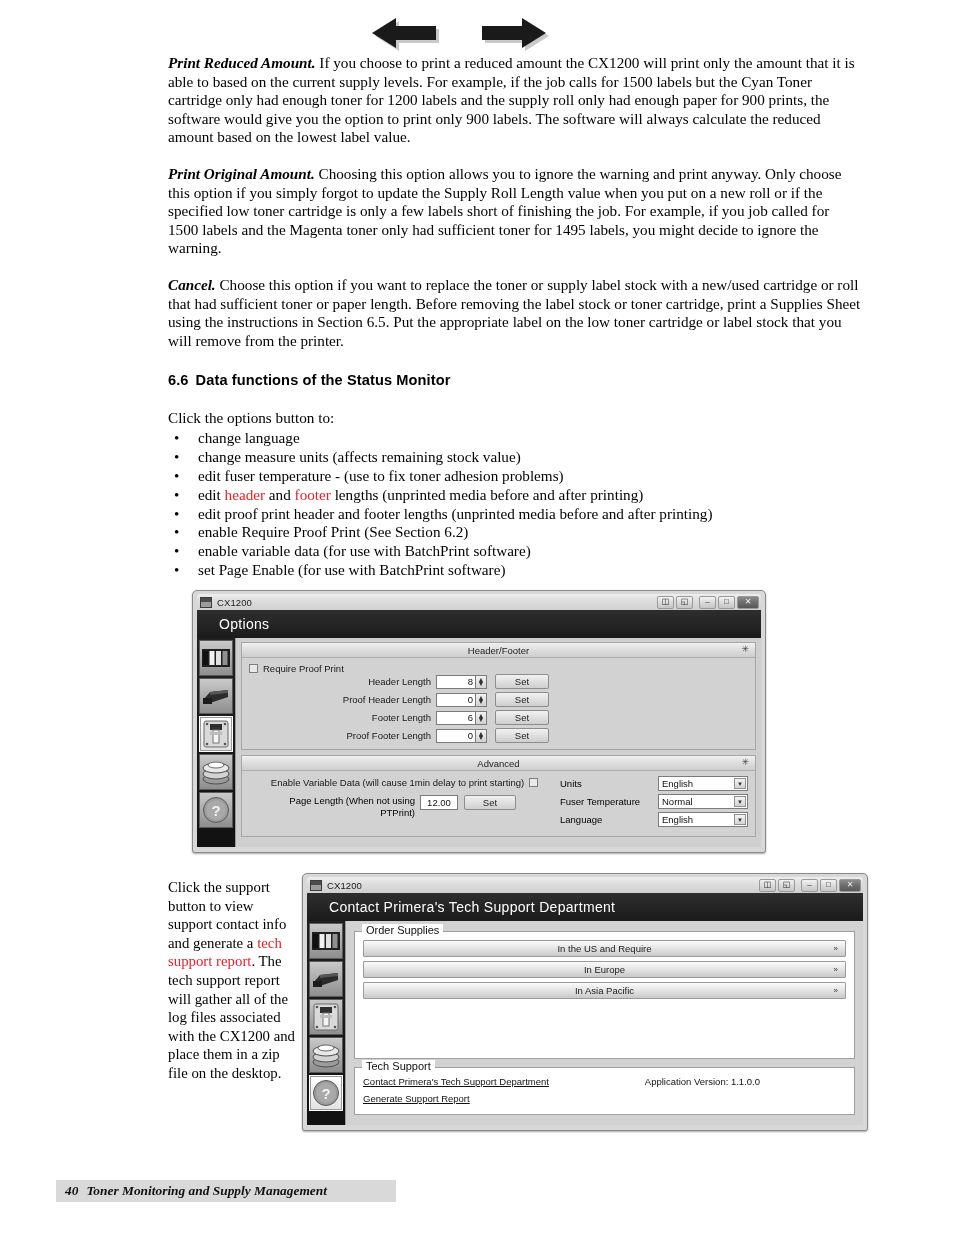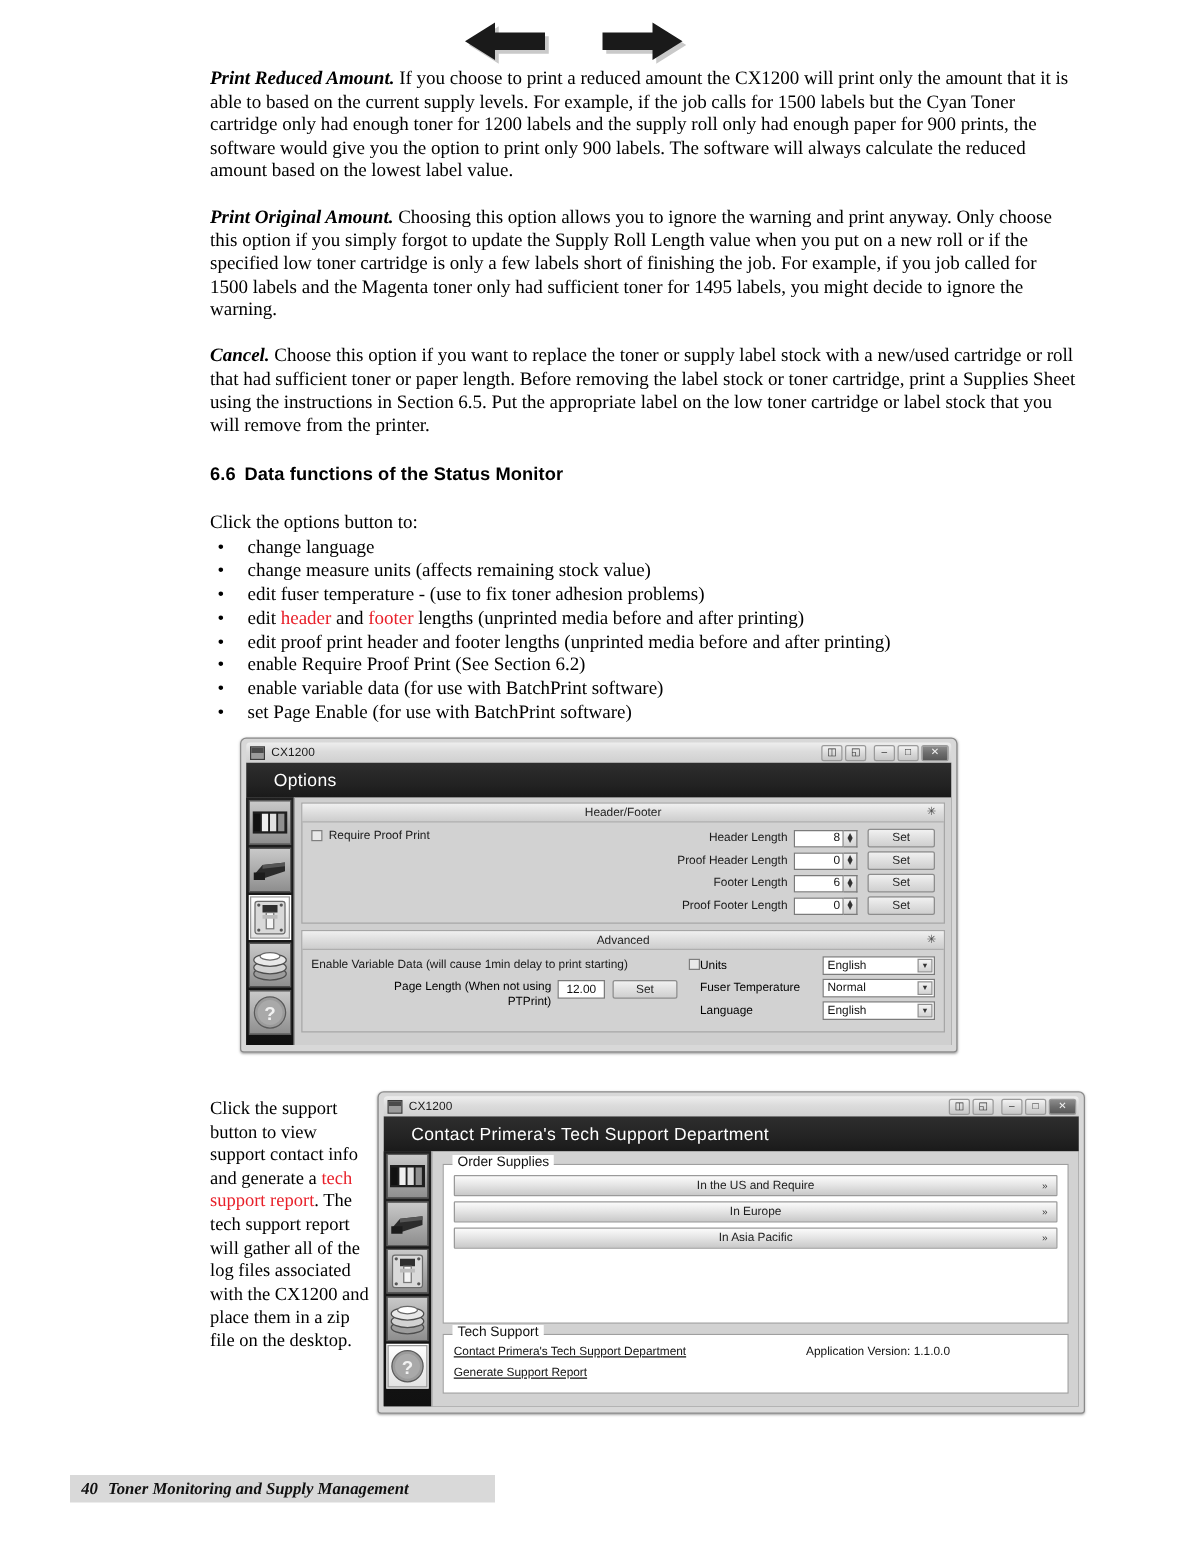--- a/index.html
+++ b/index.html
@@ -180,21 +180,21 @@
   .cbox {
     width:9px; height:9px; border:1px solid #7e7e7e; background:#e9e9e9;
     display:inline-block; margin-right:5px;
   }
 
   
   .adv-wrap { display:flex; }
   .adv-left { flex:1; padding-top:1px; }
   .adv-right { width:188px; }
   .adv-cb-line { display:flex; align-items:center; font-size:9.5px; color:#181818; }
-  .adv-pl { display:flex; align-items:flex-start; justify-content:flex-end; margin-top:7px; padding-right:18px;}
+  .adv-pl { display:flex; align-items:flex-start; justify-content:center; margin-top:7px; padding-right:18px;}
   .pl-label { font-size:9.5px; text-align:right; width:140px; line-height:11.5px; margin-right:5px;}
   .pl-input {
     width:38px; height:15px; background:#fff; border:1px solid #7b7b7b;
     font-size:9.5px; display:flex; align-items:center; justify-content:center; color:#111;
   }
   .pl-set {
     width:52px; height:15px; margin-left:6px;
     border:1px solid #8d8d8d; border-radius:2px;
     background:linear-gradient(180deg,#f1f1f1,#cfcfcf);
     font-size:9.5px; display:flex; align-items:center; justify-content:center; color:#1d1d1d;
@@ -371,21 +371,21 @@
         </div>
 
       <div class="panel-area">
 
         <div class="group">
           <div class="group-head">
             <span>Header/Footer</span>
             <span class="chev">✳</span>
           </div>
           <div class="group-body">
-            <div style="display:flex;">
+            <div style="display:flex;flex-direction:column;">
               <div style="flex:1;">
                 <label class="cbrow">
                   <span class="cbox"></span>
                   <span>Require Proof Print</span>
                 </label>
               </div>
               <div id="hf-rows" style="width:300px;">
                   <div class="frow">
                     <span class="flabel">Header Length</span>
                     <span class="spin">8</span>
@@ -428,21 +428,21 @@
         </div>
 
         <div class="group">
           <div class="group-head">
             <span>Advanced</span>
             <span class="chev">✳</span>
           </div>
           <div class="group-body">
             <div class="adv-wrap">
               <div class="adv-left">
-                <label class="adv-cb-line" style="justify-content:space-between;">
+                <label class="adv-cb-line" style="justify-content:center;">
                   <span>Enable Variable Data (will cause 1min delay to print starting)</span>
                   <span class="cbox" style="margin-left:5px;margin-right:0"></span>
                 </label>
                 <div class="adv-pl">
                   <span class="pl-label">Page Length (When not using PTPrint)</span>
                   <span class="pl-input">12.00</span>
                   <span class="pl-set">Set</span>
                 </div>
               </div>
               <div class="adv-right" id="adv-selects">

